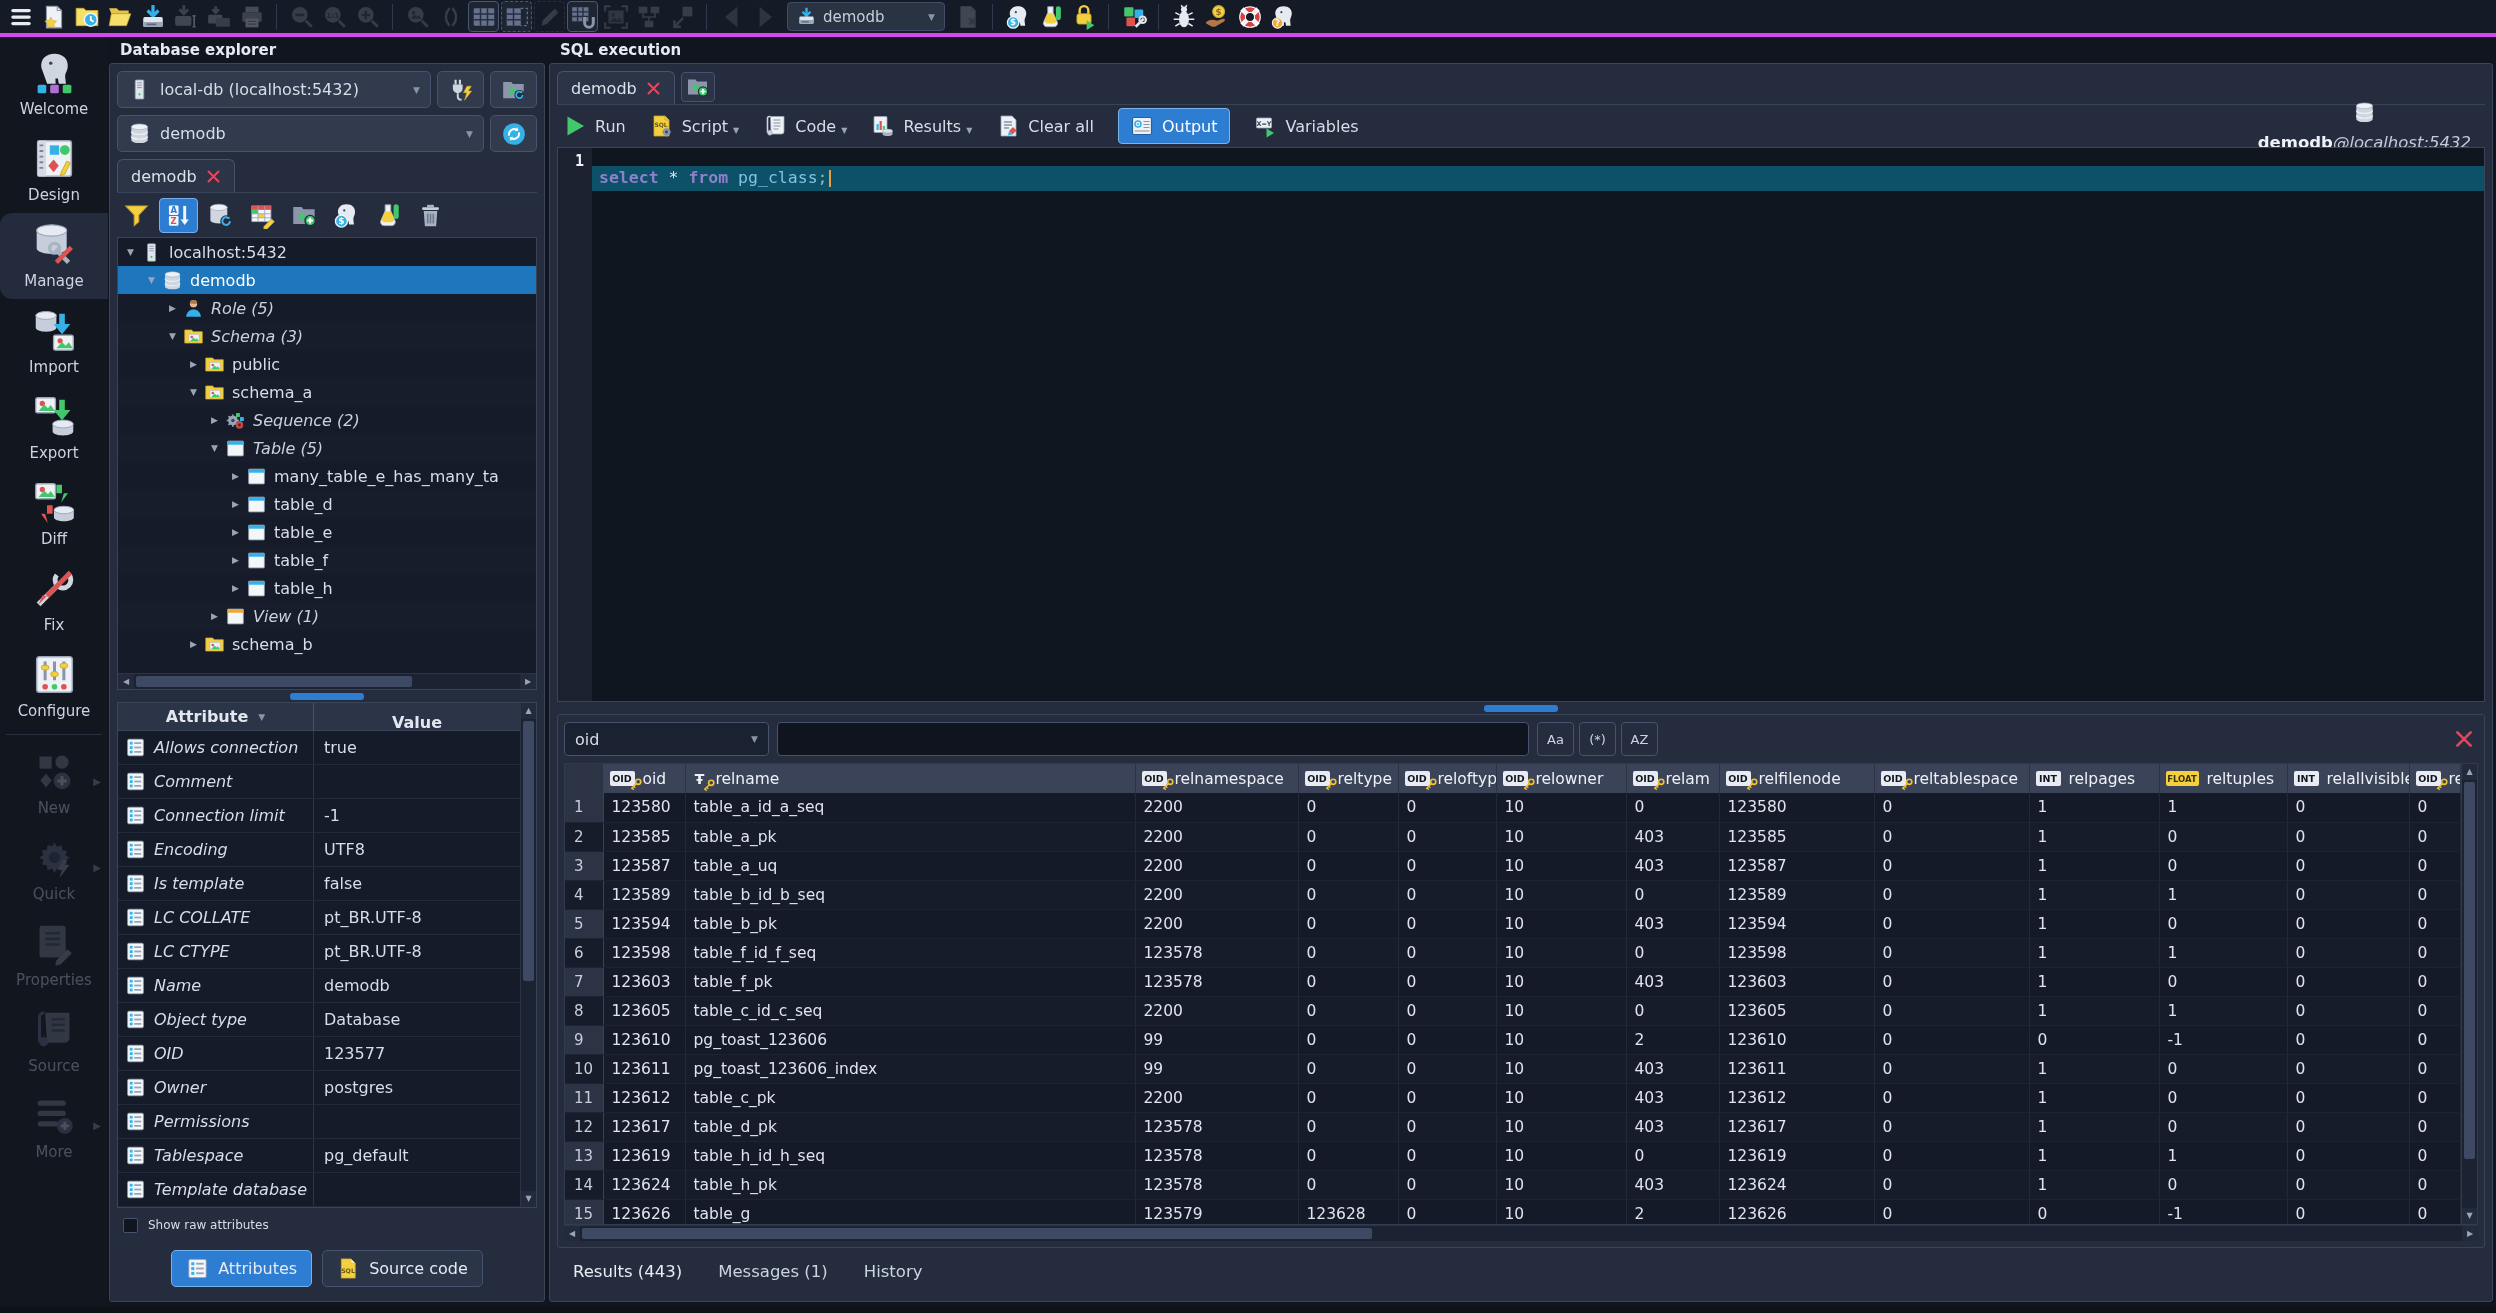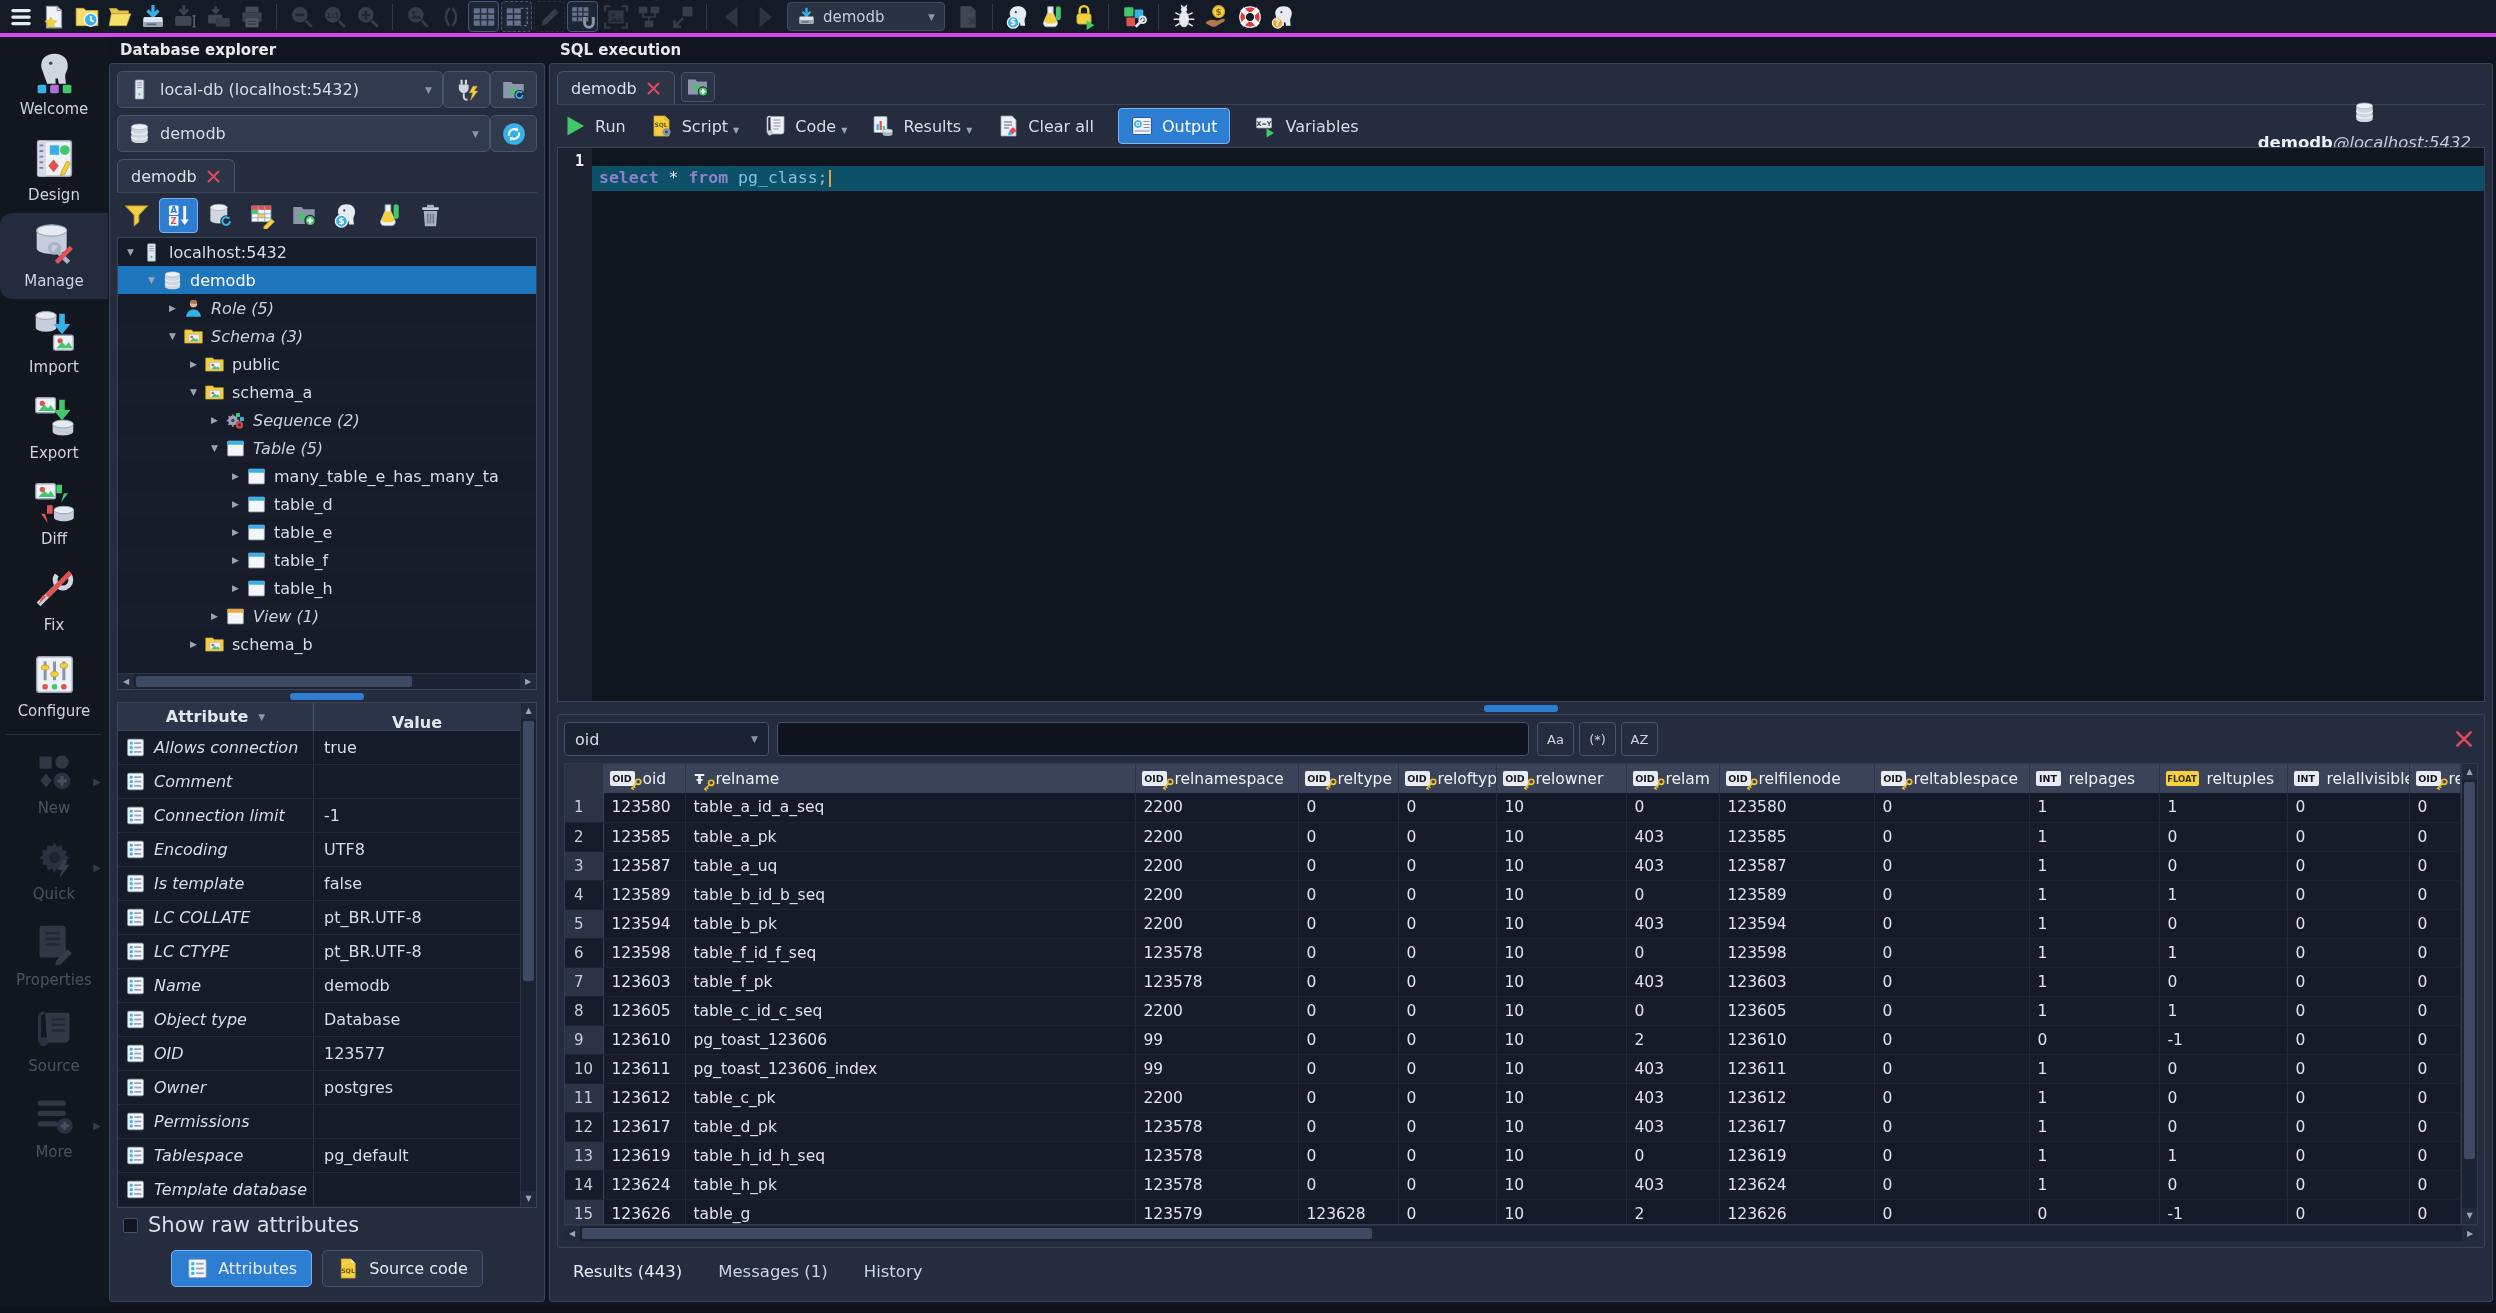--- a/index.html
+++ b/index.html
@@ -35,21 +35,21 @@
   .act-divider { height:1px; background:#272f3f; margin:5px 6px; flex:none; }
 
   
   .panel { display:flex; flex-direction:column; min-width:0; }
   .panel-title { height:26px; line-height:26px; font-weight:bold; font-size:15px; color:#e6eaf2; padding-left:12px; flex:none; }
   .panel-body { flex:1; margin:0 3px 4px 1px; background:#242c3d; border:1px solid #3a4459; border-radius:3px; display:flex; flex-direction:column; padding:7px; min-height:0; min-width:0; }
   .explorer { width:440px; flex:none; }
   .sql { flex:1; }
 
   
-  .row-conn { display:flex; flex:none; margin-bottom:7px; }
+  .row-conn { display:flex; gap:6px; flex:none; margin-bottom:7px; }
   .dropdown { flex:1; height:37px; background:#323b4e; border:1px solid #46536e; border-radius:5px; display:flex; align-items:center; gap:9px; padding:0 10px; font-size:16px; color:#d8dee8; min-width:0; }
   .dropdown [data-icon]{ width:23px; height:23px; }
   .dropdown .dd-text { flex:1; white-space:nowrap; overflow:hidden; }
   .sq-btn { width:47px; height:37px; background:#323b4e; border:1px solid #46536e; border-radius:5px; display:flex; align-items:center; justify-content:center; flex:none; }
   .sq-btn [data-icon]{ width:26px; height:26px; }
 
   .tabbar { display:flex; align-items:flex-end; height:34px; flex:none; border-bottom:1px solid #3a4459; gap:6px; }
   .tab { height:33px; display:flex; align-items:center; gap:9px; background:#2c3548; border:1px solid #46536e; border-bottom:none; border-radius:6px 6px 0 0; padding:0 13px; font-size:16px; color:#dbe1ea; }
   .xclose { width:15px !important; height:15px !important; }
   .mini-btn { width:34px; height:30px; margin-bottom:2px; background:#2c3548; border:1px solid #46536e; border-radius:4px; display:flex; align-items:center; justify-content:center; }
@@ -84,21 +84,21 @@
   .attr-head .c2 { flex:1; display:flex; align-items:center; justify-content:center;margin-top:12px; }
   .attr-row { height:34px; display:flex; border-bottom:1px solid #232b3b; align-items:stretch; }
   .attr-row .a { width:196px; display:flex; align-items:center; gap:8px; padding-left:7px; font-style:italic; font-size:16px; border-right:1px solid #2c3547; color:#d8dee8; white-space:nowrap; overflow:hidden; }
   .attr-row .a [data-icon]{ width:21px; height:21px; }
   .attr-row .v { flex:1; display:flex; align-items:center; font-size:16px; padding-left:10px; color:#d8dee8; white-space:nowrap; overflow:hidden; }
   .vscroll { width:16px; background:#222a3c; border-left:1px solid #2c3547; display:flex; flex-direction:column; align-items:center; flex:none; }
   .vs-arrow { height:16px; line-height:16px; font-size:8px; color:#9aa5b8; flex:none; }
   .vs-track { flex:1; width:100%; position:relative; background:#1b2232; }
   .vs-thumb { position:absolute; left:2px; right:2px; background:#3e4a63; border-radius:2px; }
 
-  .cb-row { height:34px; display:flex; align-items:center; gap:10px; padding-left:6px; font-size:21px; flex:none; color:#d8dee8; }
+  .cb-row { height:34px; display:flex; align-items:center; gap:10px; padding-left:6px; font-size:12px; flex:none; color:#d8dee8; }
   .cb { width:15px; height:15px; background:#10151f; border:1px solid #46536e; border-radius:2px; flex:none; }
   .btn-row { height:52px; display:flex; align-items:center; justify-content:center; gap:10px; flex:none; }
   .btn { height:37px; display:flex; align-items:center; gap:9px; padding:0 14px; border-radius:5px; font-size:16px; color:#e6ebf2; background:#2c3548; border:1px solid #46536e; }
   .btn.primary { background:#2d7ed3; border-color:#74b2ec; }
   .btn [data-icon]{ width:23px; height:23px; }
 
   
   .sql-toolbar { height:42px; display:flex; align-items:center; gap:24px; flex:none; padding:0 6px; }
   .tool-items { display:flex; align-items:center; gap:24px; }
   .tool-item { display:flex; align-items:center; gap:8px; font-size:16px; color:#d8dee8; }

